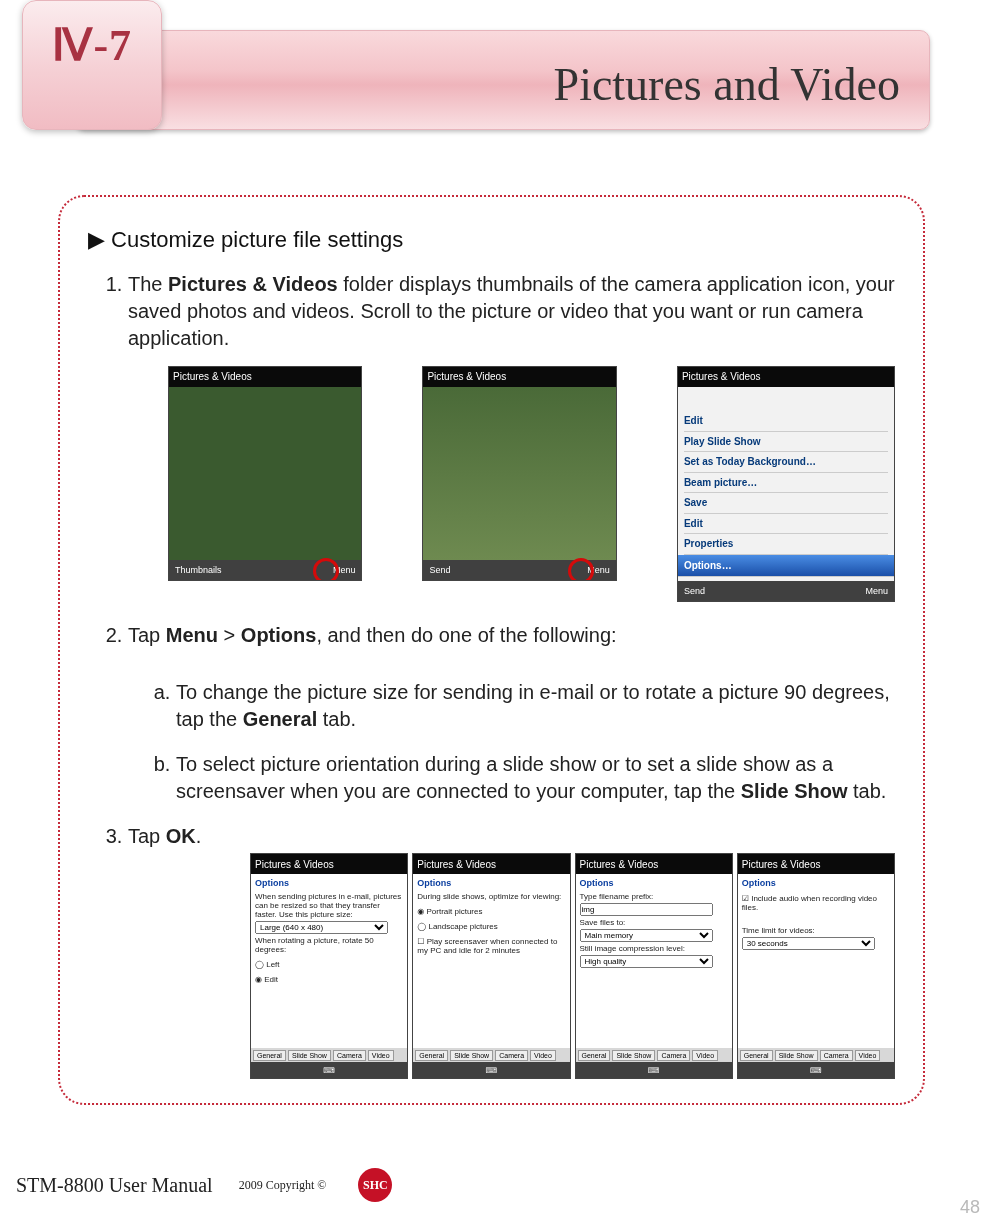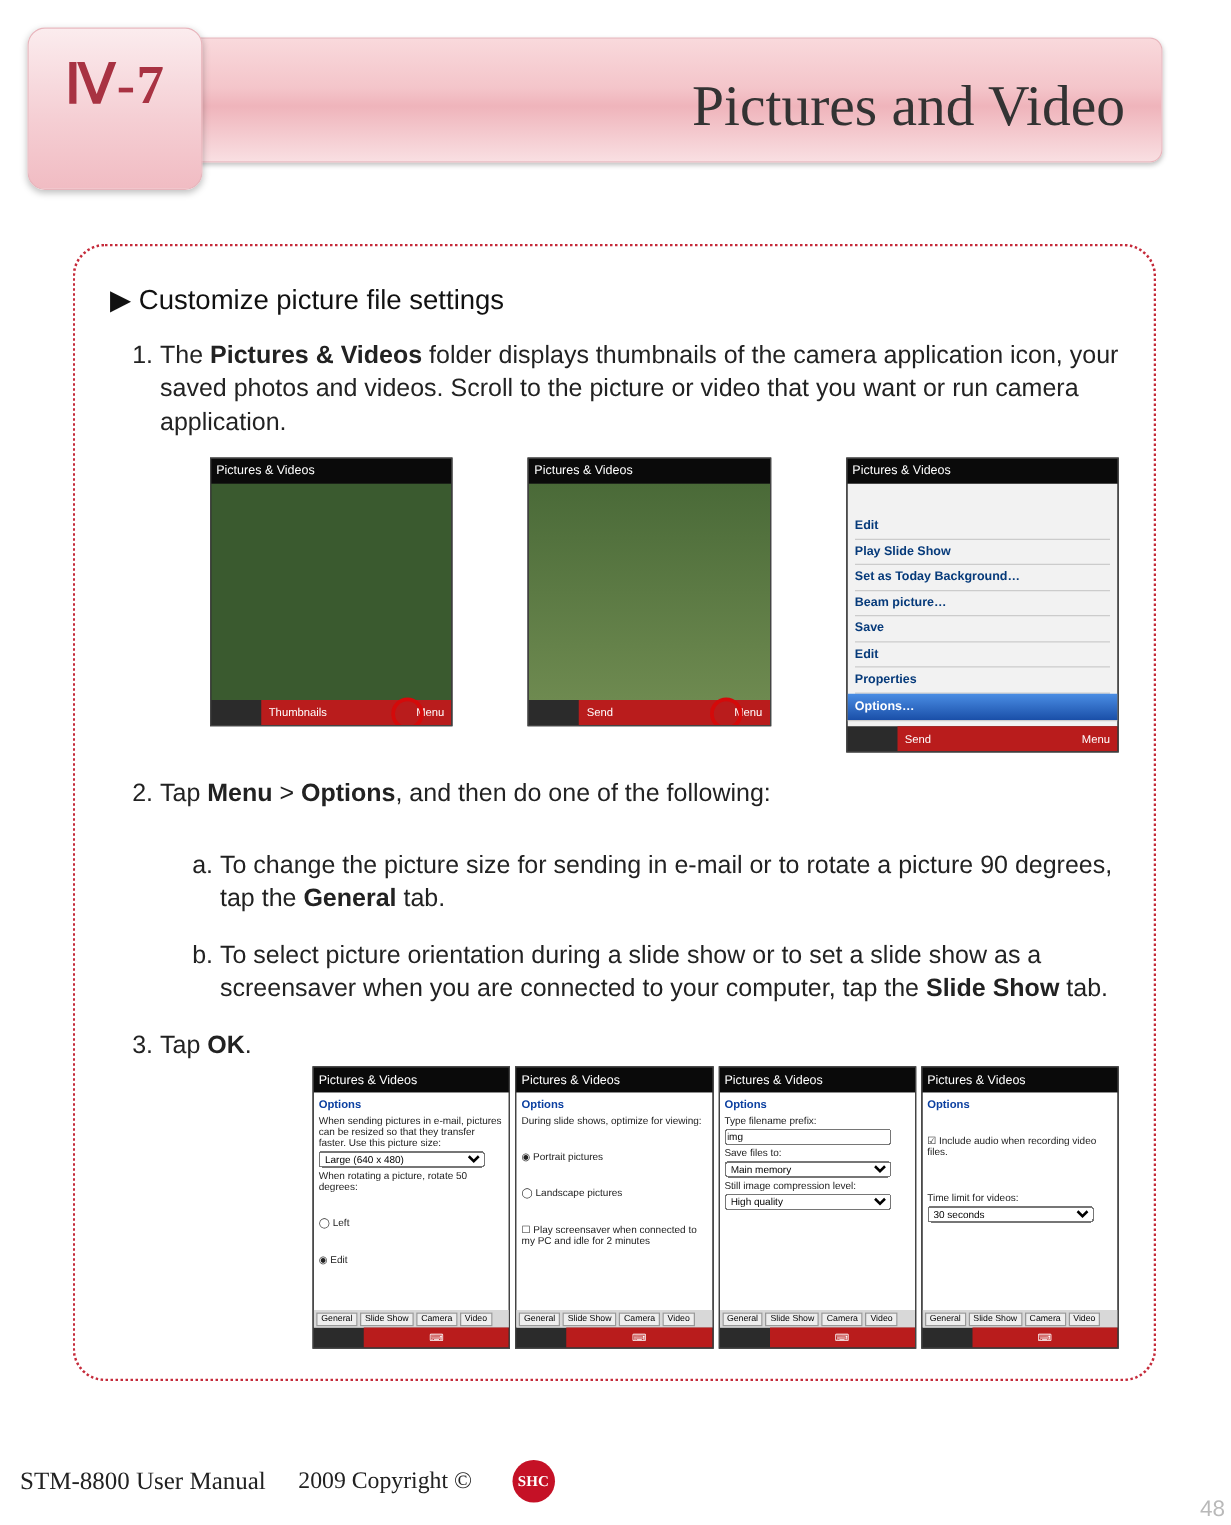--- a/index.html
+++ b/index.html
@@ -19,21 +19,21 @@
     right: 55px;
     height: 100px;
     background: linear-gradient(#f9d9dc, #f4c5ca 40%, #efb4bb 55%, #f9dfe2);
     border-radius: 10px;
     box-shadow: 0 2px 4px rgba(0,0,0,.25);
     border: 1px solid #e7b5bc;
   }
   .chapter-badge {
     position: absolute;
     left: 22px;
-    top: 22px;
+    top: 0;
     width: 140px;
     height: 130px;
     background: linear-gradient(#fbecee, #f5cfd4 55%, #f1bcc3);
     border-radius: 14px;
     box-shadow: 0 2px 6px rgba(0,0,0,.25);
     border: 1px solid #e7b5bc;
     display: flex;
     align-items: flex-start;
     justify-content: center;
     padding-top: 18px;
@@ -126,28 +126,27 @@
   .shot .body {
     position: absolute;
     left:0; right:0; top:20px; bottom:20px;
     background: #3a5a2f;
   }
   .shot.menu .body { background: #f2f2f2; }
   .shot .bottombar {
     position: absolute;
     left:0; right:0; bottom:0;
     height: 20px;
-    background: #b91c1c;
+    background: #404040;
     color: #fff;
     font-size: 9px;
     display: flex;
     align-items: center;
     justify-content: space-between;
     padding: 0 6px;
-    margin-left: 40px;
   }
   .shot .redcircle {
     position: absolute;
     width: 26px; height: 26px;
     border: 3px solid #d40a0a;
     border-radius: 50%;
     bottom: -4px;
   }
   .shot.menu .menu-list {
     position: absolute;
@@ -190,35 +189,35 @@
     display: flex;
     align-items: center;
     gap: 2px;
     padding-left: 2px;
   }
   .shot.sz2 .tabs span { background: #eee; padding: 1px 3px; border: 1px solid #999; }
   .shot.sz2 .bottombar { height: 16px; font-size: 8px; justify-content: center; }
   .shot.sz2 input[type="text"], .shot.sz2 select {
     width: 90%; font-size: 8px; margin: 2px 0;
   }
-  .shot.sz2 label { display: block; font-size: 8px; margin: 20px 0; }
+  .shot.sz2 label { display: block; font-size: 8px; margin: 6px 0; }
   
   .footer {
     position: absolute;
     left: 16px;
     right: 10px;
     bottom: 18px;
     display: flex;
     align-items: center;
     gap: 26px;
     font-family: Georgia, serif;
     color: #222;
   }
   .footer .manual { font-size: 20px; }
-  .footer .copy { font-size: 19px; }
+  .footer .copy { font-size: 12px; }
   .footer .company { font-size: 20px; font-family: "Arial", sans-serif; font-weight:400; letter-spacing: .5px;}
   .shc-badge {
     width: 34px; height: 34px;
     background: #c51126;
     border-radius: 50%;
     color: #fff;
     font-size: 12px;
     font-weight: bold;
     display: flex; align-items: center; justify-content: center;
     margin-left: 6px;

